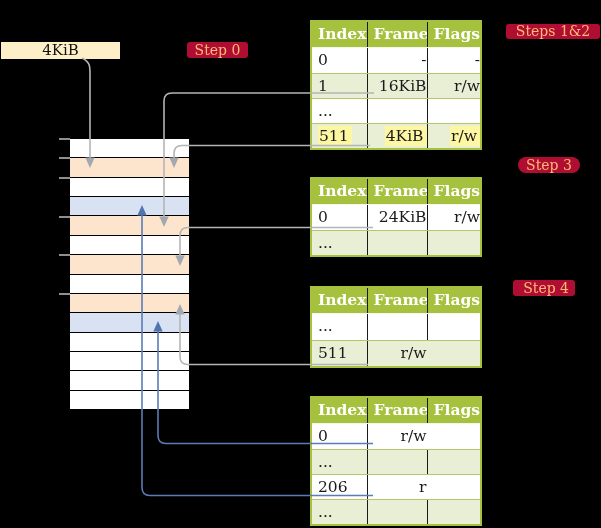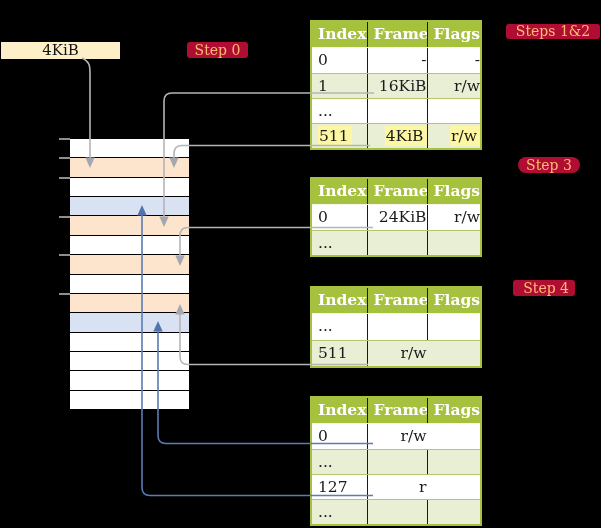--- a/index.html
+++ b/index.html
@@ -164,21 +164,21 @@
       <div class="trow body">
         <div class="tcell">0</div>
         <div class="tcell">r/w</div>
       </div>
       <div class="trow body shaded">
         <div class="tcell">...</div>
         <div class="tcell"></div>
         <div class="tcell"></div>
       </div>
       <div class="trow body">
-        <div class="tcell">127</div>
+        <div class="tcell">206</div>
         <div class="tcell">r</div>
       </div>
       <div class="trow body shaded">
         <div class="tcell">...</div>
         <div class="tcell"></div>
         <div class="tcell"></div>
       </div>
     </div>
 
   <svg id="wires" width="601" height="528" viewBox="0 0 601 528">

